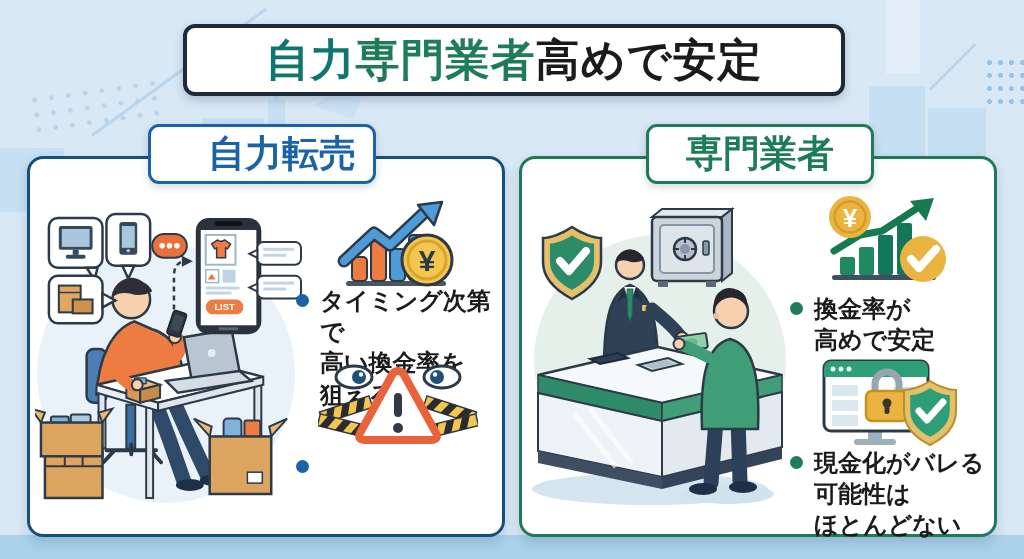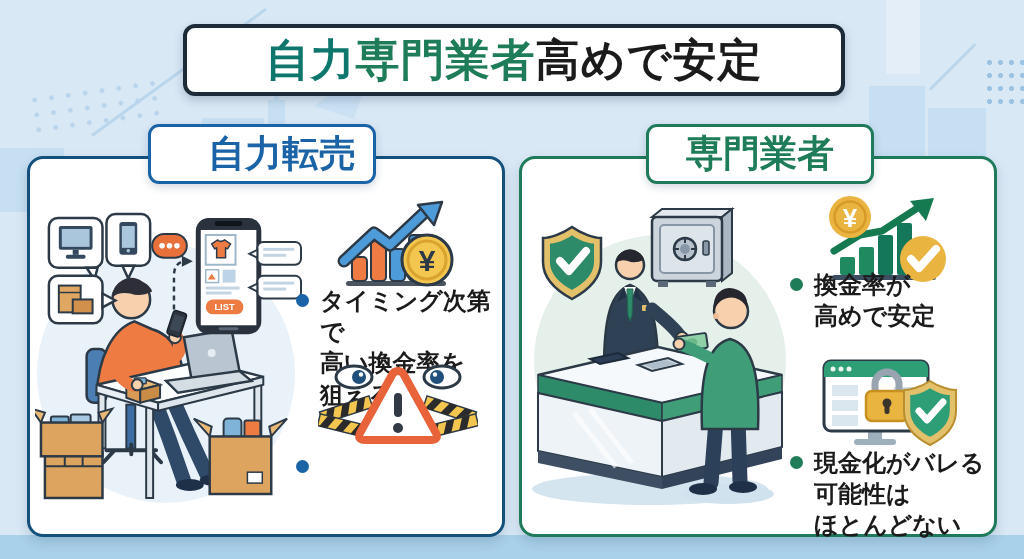--- a/index.html
+++ b/index.html
@@ -361,21 +361,21 @@
       <rect x="77" y="28" width="15" height="52" rx="2" fill="#15775a"></rect>
       <polyline points="14,56 40,40 62,36 96,14" fill="none" stroke="#157a50" stroke-width="7" stroke-linecap="round" stroke-linejoin="round"></polyline>
       <polygon points="90,6 114,3 106,26" fill="#157a50"></polygon>
       <circle cx="30" cy="22" r="21" fill="#eab440"></circle>
       <circle cx="30" cy="22" r="15.5" fill="none" stroke="#d79a28" stroke-width="2.5"></circle>
       <text x="30" y="32" text-anchor="middle" font-size="26" font-weight="bold" fill="#fff">¥</text>
       <circle cx="103" cy="64" r="23" fill="#eab440"></circle>
       <path d="M91,64 l8,9 l17,-19" stroke="#fff" stroke-width="8" fill="none" stroke-linecap="round" stroke-linejoin="round"></path>
     </svg>
 
-    <div class="bullet abs" style="left:268px;top:110px;width:206px;">
+    <div class="bullet abs" style="left:268px;top:134px;width:206px;">
       <span class="dot dot-green"></span>
       <span class="txt">換金率が
 高めで安定</span>
     </div>
 
     <svg class="abs" style="left:296px;top:198px;" width="140" height="92" viewBox="0 0 140 92">
       <rect x="36" y="82" width="42" height="6" rx="3" fill="#9fb0bd"></rect>
       <rect x="50" y="72" width="14" height="10" fill="#9fb0bd"></rect>
       <rect x="6" y="4" width="104" height="70" rx="7" fill="#fff" stroke="#2c3a47" stroke-width="3"></rect>
       <path d="M6,11 a7,7 0 0 1 7,-7 h90 a7,7 0 0 1 7,7 v9 h-104 z" fill="#2e9e77"></path>

